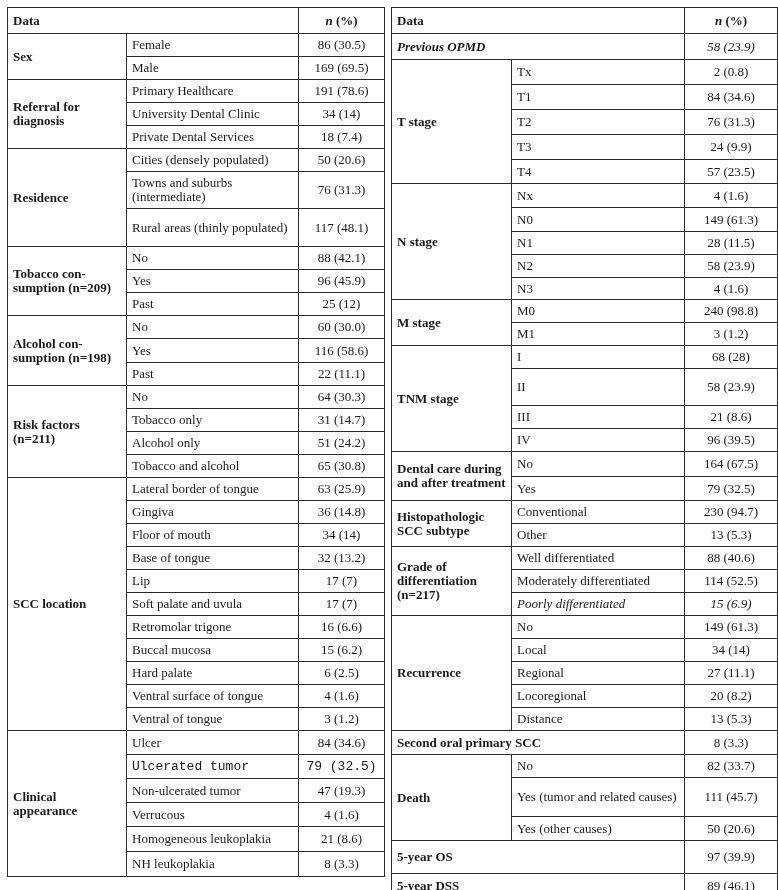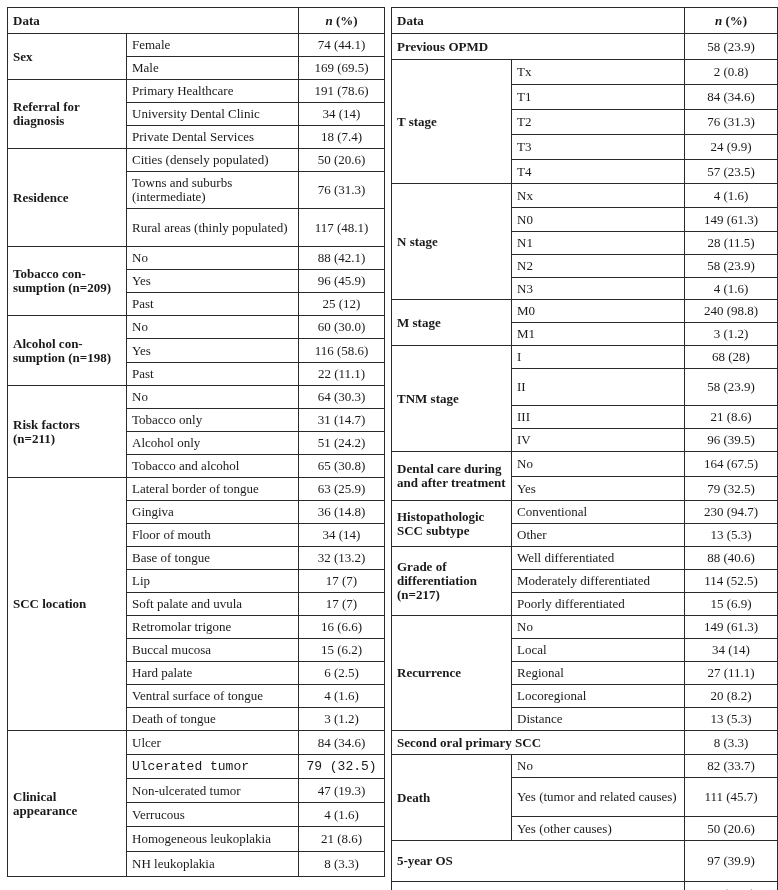--- a/index.html
+++ b/index.html
@@ -26,21 +26,21 @@
       <col style="width:86px">
     </colgroup>
   <tbody id="left-body">
       <tr style="height: 26px;">
         <th colspan="2">Data</th>
         <th class="n"><i>n</i><span> (%)</span></th>
       </tr>
       <tr style="height: 23px; margin-left: 24px;">
         <td rowspan="2" class="cat">Sex</td>
         <td>Female</td>
-        <td class="val">74 (44.1)</td>
+        <td class="val">86 (30.5)</td>
       </tr>
       <tr style="height: 23px;">
         <td>Male</td>
         <td class="val">169 (69.5)</td>
       </tr>
       <tr style="height: 23px;">
         <td rowspan="3" class="cat">Referral for diagnosis</td>
         <td>Primary Healthcare</td>
         <td class="val">191 (78.6)</td>
       </tr>
@@ -143,21 +143,21 @@
       </tr>
       <tr style="height: 23px;">
         <td>Hard palate</td>
         <td class="val">6 (2.5)</td>
       </tr>
       <tr style="height: 23px;">
         <td>Ventral surface of tongue</td>
         <td class="val">4 (1.6)</td>
       </tr>
       <tr style="height: 23px;">
-        <td>Death of tongue</td>
+        <td>Ventral of tongue</td>
         <td class="val">3 (1.2)</td>
       </tr>
       <tr style="height: 24px;">
         <td rowspan="6" class="cat">Clinical appearance</td>
         <td>Ulcer</td>
         <td class="val">84 (34.6)</td>
       </tr>
       <tr style="height: 24px; font-family: Liberation Mono, monospace;">
         <td>Ulcerated tumor</td>
         <td class="val">79 (32.5)</td>
@@ -185,21 +185,21 @@
   <colgroup>
       <col style="width:120px">
       <col style="width:173px">
       <col style="width:93px">
     </colgroup>
   <tbody id="right-body">
       <tr style="height: 26px;">
         <th colspan="2">Data</th>
         <th class="n"><i>n</i><span> (%)</span></th>
       </tr>
-      <tr style="height: 26px;">
+      <tr style="height: 26px; font-style: italic;">
         <td colspan="2" class="cat">Previous OPMD</td>
         <td class="val">58 (23.9)</td>
       </tr>
       <tr style="height: 25px;">
         <td rowspan="5" class="cat">T stage</td>
         <td>Tx</td>
         <td class="val">2 (0.8)</td>
       </tr>
       <tr style="height: 25px;">
         <td>T1</td>
@@ -284,21 +284,21 @@
       </tr>
       <tr style="height: 23px;">
         <td rowspan="3" class="cat">Grade of differentiation (n=217)</td>
         <td>Well differentiated</td>
         <td class="val">88 (40.6)</td>
       </tr>
       <tr style="height: 23px;">
         <td>Moderately differentiated</td>
         <td class="val">114 (52.5)</td>
       </tr>
-      <tr style="height: 23px;">
+      <tr style="height: 23px; font-style: italic;">
         <td>Poorly differentiated</td>
         <td class="val">15 (6.9)</td>
       </tr>
       <tr style="height: 23px;">
         <td rowspan="5" class="cat">Recurrence</td>
         <td>No</td>
         <td class="val">149 (61.3)</td>
       </tr>
       <tr style="height: 23px; margin-top: 24px;">
         <td>Local</td>
@@ -326,21 +326,21 @@
         <td class="val">82 (33.7)</td>
       </tr>
       <tr style="height: 39px;">
         <td>Yes (tumor and related causes)</td>
         <td class="val">111 (45.7)</td>
       </tr>
       <tr style="height: 24px;">
         <td>Yes (other causes)</td>
         <td class="val">50 (20.6)</td>
       </tr>
-      <tr style="height: 41px;">
+      <tr style="height: 33px;">
         <td colspan="2" class="cat">5-year OS</td>
         <td class="val">97 (39.9)</td>
       </tr>
       <tr style="height: 24px;">
         <td colspan="2" class="cat">5-year DSS</td>
         <td class="val">89 (46.1)</td>
       </tr>
     </tbody>
 </table>
 

